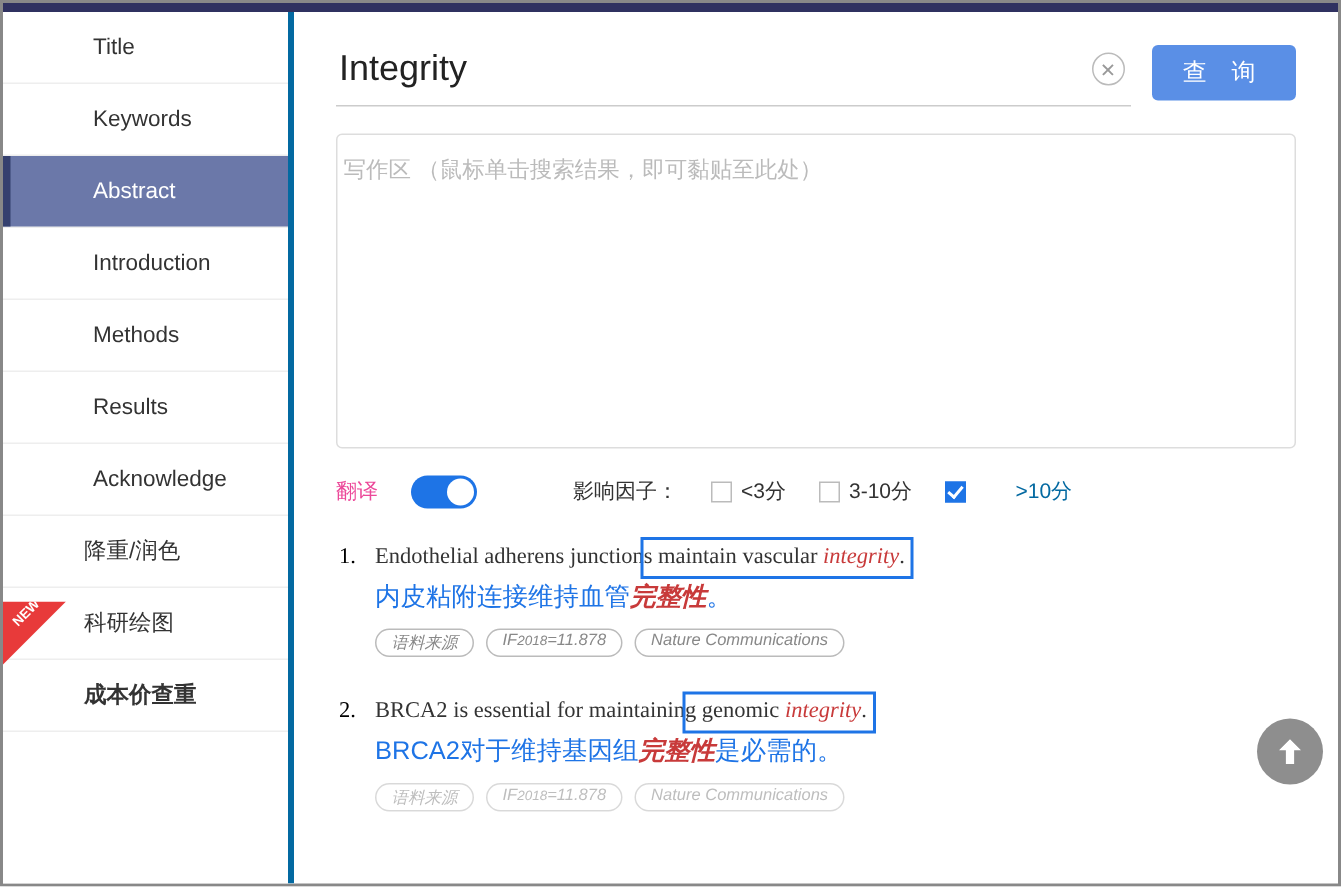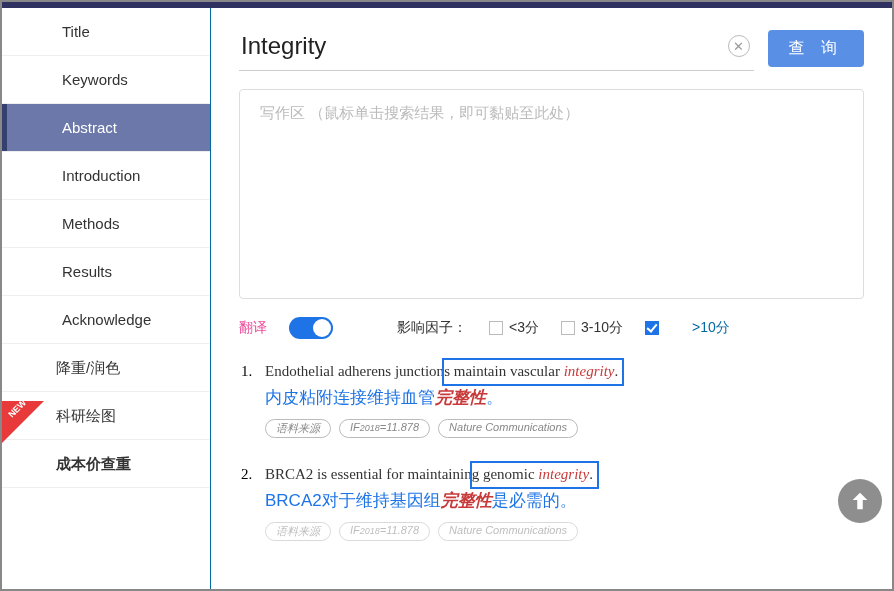--- a/index.html
+++ b/index.html
@@ -2,39 +2,39 @@
 <html><head>
 <meta charset="utf-8">
 <style>
 * { margin: 0; padding: 0; box-sizing: border-box; }
 body { font-family: "Microsoft YaHei", Arial, sans-serif; background: #fff; }
 
 .frame { width: 894px; height: 591px; border: 2px solid #888; position: relative; overflow: hidden; background: #fff; filter: drop-shadow(4px 4px 3px rgba(0,0,0,0.25)); }
 .topbar { height: 6px; background: #2f3160; }
 .layout { display: flex; height: calc(100% - 6px); }
 
-.sidebar { width: 209px; background: #fff; border-right: 1px solid #0369a1; position: relative; }
+.sidebar { width: 194px; background: #fff; border-right: 4px solid #0369a1; position: relative; }
 .sidebar-item { height: 48px; line-height: 48px; padding-left: 60px; font-size: 15px; color: #333; border-bottom: 1px solid #eee; cursor: pointer; position: relative; }
 .sidebar-item.active { background: #6b78a9; color: #ffffff; }
 .sidebar-item.active::before { content: ""; position: absolute; left: 0; top: 0; bottom: 0; width: 5px; background: #35406f; }
 .sidebar-item.cn { padding-left: 54px; }
 .sidebar-item.bold { font-weight: 700; }
 
 .new-ribbon { position: absolute; top: 393px; left: -2px; width: 0; height: 0; }
 .new-ribbon svg { position: absolute; left: 0; top: 0; }
 
 .main { flex: 1; padding: 18px 28px 0 28px; overflow: hidden; position: relative; }
 
 .search-row { display: flex; align-items: center; gap: 14px; margin-bottom: 18px; }
 .search-box { flex: 1; display: flex; align-items: center; border-bottom: 1px solid #ccc; padding: 6px 4px 10px 2px; }
 .search-text { font-size: 24px; color: #222; flex: 1; }
 .clear-btn { width: 22px; height: 22px; border: 1px solid #bbb; border-radius: 50%; display: flex; align-items: center; justify-content: center; color: #999; font-size: 13px; cursor: pointer; }
 .query-btn { background: #5a8fe6; color: #fff; border: none; border-radius: 4px; padding: 8px 21px; font-size: 16px; letter-spacing: 6px; cursor: pointer; }
 
-.write-area { height: 210px; border: 1px solid #ddd; border-radius: 4px; padding: 14px 20px; color: #bbb; font-size: 15px; margin-bottom: 18px; }
+.write-area { height: 210px; border: 1px solid #ddd; border-radius: 4px; padding: 14px 4px; color: #bbb; font-size: 15px; margin-bottom: 18px; }
 
 .filter-row { display: flex; align-items: center; gap: 22px; font-size: 14px; color: #333; margin-bottom: 24px; }
 .translate-label { color: #ec4899; }
 .toggle { width: 44px; height: 22px; background: #1e74e6; border-radius: 11px; position: relative; cursor: pointer; }
 .toggle::after { content: ""; position: absolute; right: 2px; top: 2px; width: 18px; height: 18px; background: #fff; border-radius: 50%; }
 .chk { width: 14px; height: 14px; border: 1px solid #bbb; display: inline-block; vertical-align: middle; margin-right: 6px; background: #fff; position: relative; }
 .chk.checked { border-color: #1e74e6; background: #1e74e6; }
 .chk.checked::after { content: ""; position: absolute; left: 3px; top: 0px; width: 4px; height: 8px; border: solid #fff; border-width: 0 2px 2px 0; transform: rotate(40deg); }
 .filter-opt { display: inline-flex; align-items: center; cursor: pointer; }
 .filter-blue { color: #0369a1; gap: 27px; }

